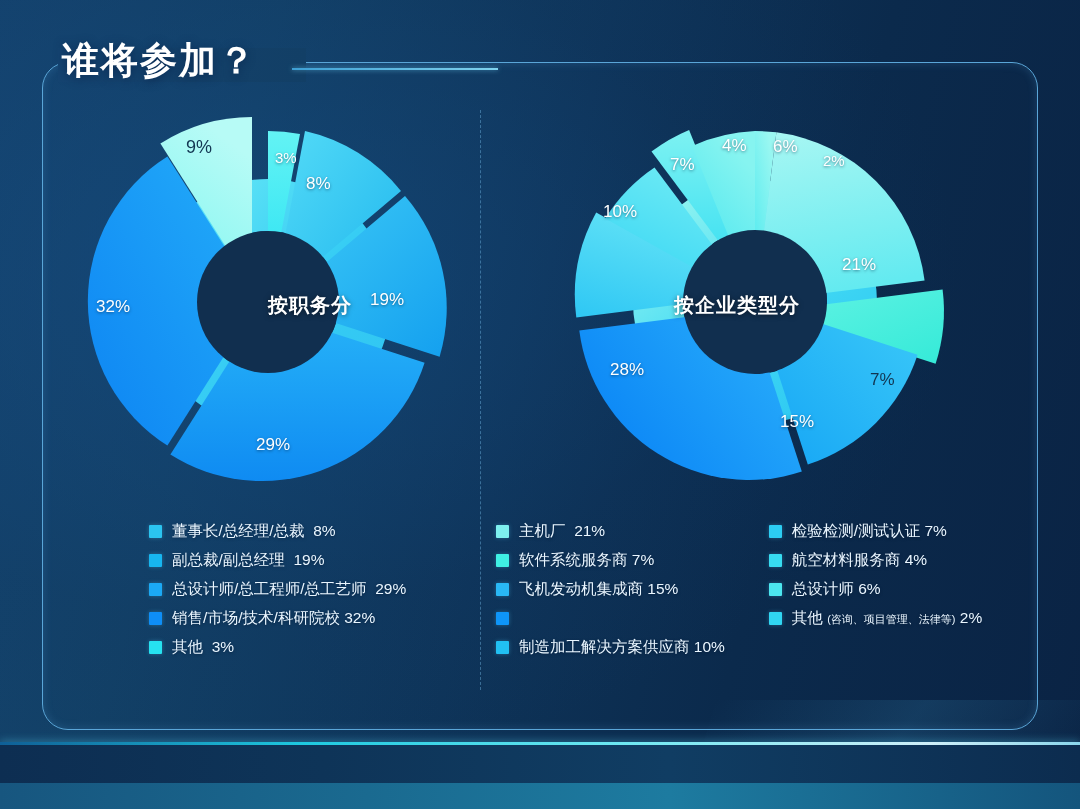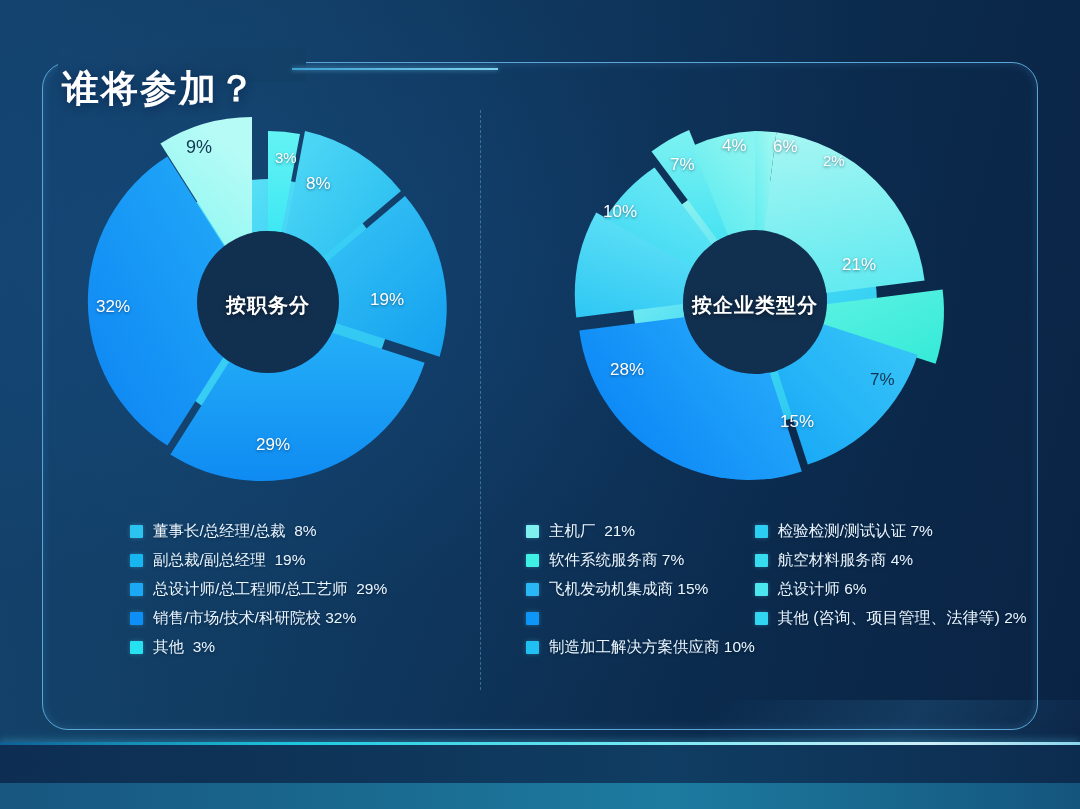--- a/index.html
+++ b/index.html
@@ -56,21 +56,20 @@
     position: absolute; left: 58px; top: 48px;
     width: 248px; height: 34px;
     background: linear-gradient(95deg,#154471 0%,#134068 70%,#123f66 100%);
   }
   #title {
     position: absolute; left: 62px; top: 36px;
     font-size: 37px; font-weight: bold; letter-spacing: 2px;
     color: #ffffff;
     text-shadow: 0 2px 10px rgba(10,40,80,0.9);
     white-space: nowrap;
-    margin-top: 28px;
   }
   #title-rule {
     position: absolute; left: 292px; top: 68px;
     width: 206px; height: 2px;
     background: linear-gradient(90deg,#3e9fd4,#7fd2ee);
     box-shadow: 0 0 5px rgba(110,200,235,0.7);
   }
 
   
   #divider {
@@ -98,39 +97,39 @@
     font-size: 17px; color: #ffffff;
     white-space: nowrap; pointer-events: none;
     text-shadow: 0 1px 3px rgba(6,30,58,0.55);
   }
   .slice-pct.dark { color: #123652; text-shadow: none; }
   .slice-pct.big { font-size: 18px; }
   .slice-pct.sm { font-size: 15px; }
 
   
   .legend { position: absolute; }
-  #legend-left  { left: 130px; top: 518px; }
-  #legend-right { left: 526px; top: 518px; display: flex; }
+  #legend-left  { left: 149px; top: 518px; }
+  #legend-right { left: 496px; top: 518px; display: flex; gap: 44px; }
   .legend-col { display: flex; flex-direction: column; }
   .legend-item {
     display: flex; align-items: center;
     height: 26px; margin-bottom: 3px;
     white-space: nowrap;
   }
   .swatch {
     width: 13px; height: 13px;
     margin-right: 10px; flex: none;
     border-radius: 1px;
     box-shadow: 0 0 4px rgba(80,200,240,0.35);
   }
   .legend-text {
     font-size: 15.5px; color: #eaf6ff;
     text-shadow: 0 1px 3px rgba(5,25,50,0.6);
   }
-  .legend-text .small { font-size: 16px; }
+  .legend-text .small { font-size: 11px; }
 </style>
 </head>
 <body>
 
 <div id="stage">
 
   <div class="sheen"></div>
   <div class="poly poly-a"></div>
   <div class="poly poly-b"></div>
   <div class="poly poly-c"></div>
@@ -199,21 +198,21 @@
           <path d="M 190 190 L 98.4 334.5 A 171 171 0 0 1 98.4 45.5 Z" fill="url(#Lg3)"></path>
         </g>
 
         <g transform="translate(-16,-14)">
           <path d="M 190 190 L 98.4 45.5 A 171 171 0 0 1 190 19 Z" fill="url(#Lg4)"></path>
         </g>
 
         <circle cx="190" cy="190" r="71" fill="#112f4f"></circle>
       </svg>
 
-      <div class="hub-label" style="left:116px; top:180px; width:148px; text-align:center;">按职务分</div>
+      <div class="hub-label" style="left:126px; top:180px; width:148px; text-align:right;">按职务分</div>
 
       <div class="slice-pct dark big" style="left:108px; top:25px;">9%</div>
       <div class="slice-pct sm" style="left:197px; top:37px;">3%</div>
       <div class="slice-pct" style="left:228px; top:62px;">8%</div>
       <div class="slice-pct" style="left:292px; top:178px;">19%</div>
       <div class="slice-pct" style="left:178px; top:323px;">29%</div>
       <div class="slice-pct" style="left:18px; top:185px;">32%</div>
     </div>
   </div>
 
@@ -288,21 +287,21 @@
 
         <g transform="translate(-3,-16)">
           <path d="M 195 190 L 94.5 55.5 A 171 171 0 0 1 132.1 33.9 Z" fill="url(#Rg6)"></path>
         </g>
 
         <path d="M 195 190 L 132.1 33.9 A 171 171 0 0 1 195 19 Z" fill="url(#Rg7)"></path>
 
         <circle cx="195" cy="190" r="72" fill="#112f4f"></circle>
       </svg>
 
-      <div class="hub-label" style="left:105px; top:180px; width:180px; text-align:center;">按企业类型分</div>
+      <div class="hub-label" style="left:114px; top:180px; width:180px; text-align:left;">按企业类型分</div>
 
       <div class="slice-pct" style="left:162px; top:24px;">4%</div>
       <div class="slice-pct" style="left:213px; top:25px;">6%</div>
       <div class="slice-pct sm" style="left:263px; top:40px;">2%</div>
       <div class="slice-pct" style="left:110px; top:43px;">7%</div>
       <div class="slice-pct" style="left:43px; top:90px;">10%</div>
       <div class="slice-pct" style="left:282px; top:143px;">21%</div>
       <div class="slice-pct dark" style="left:310px; top:258px;">7%</div>
       <div class="slice-pct" style="left:220px; top:300px;">15%</div>
       <div class="slice-pct" style="left:50px; top:248px;">28%</div>

